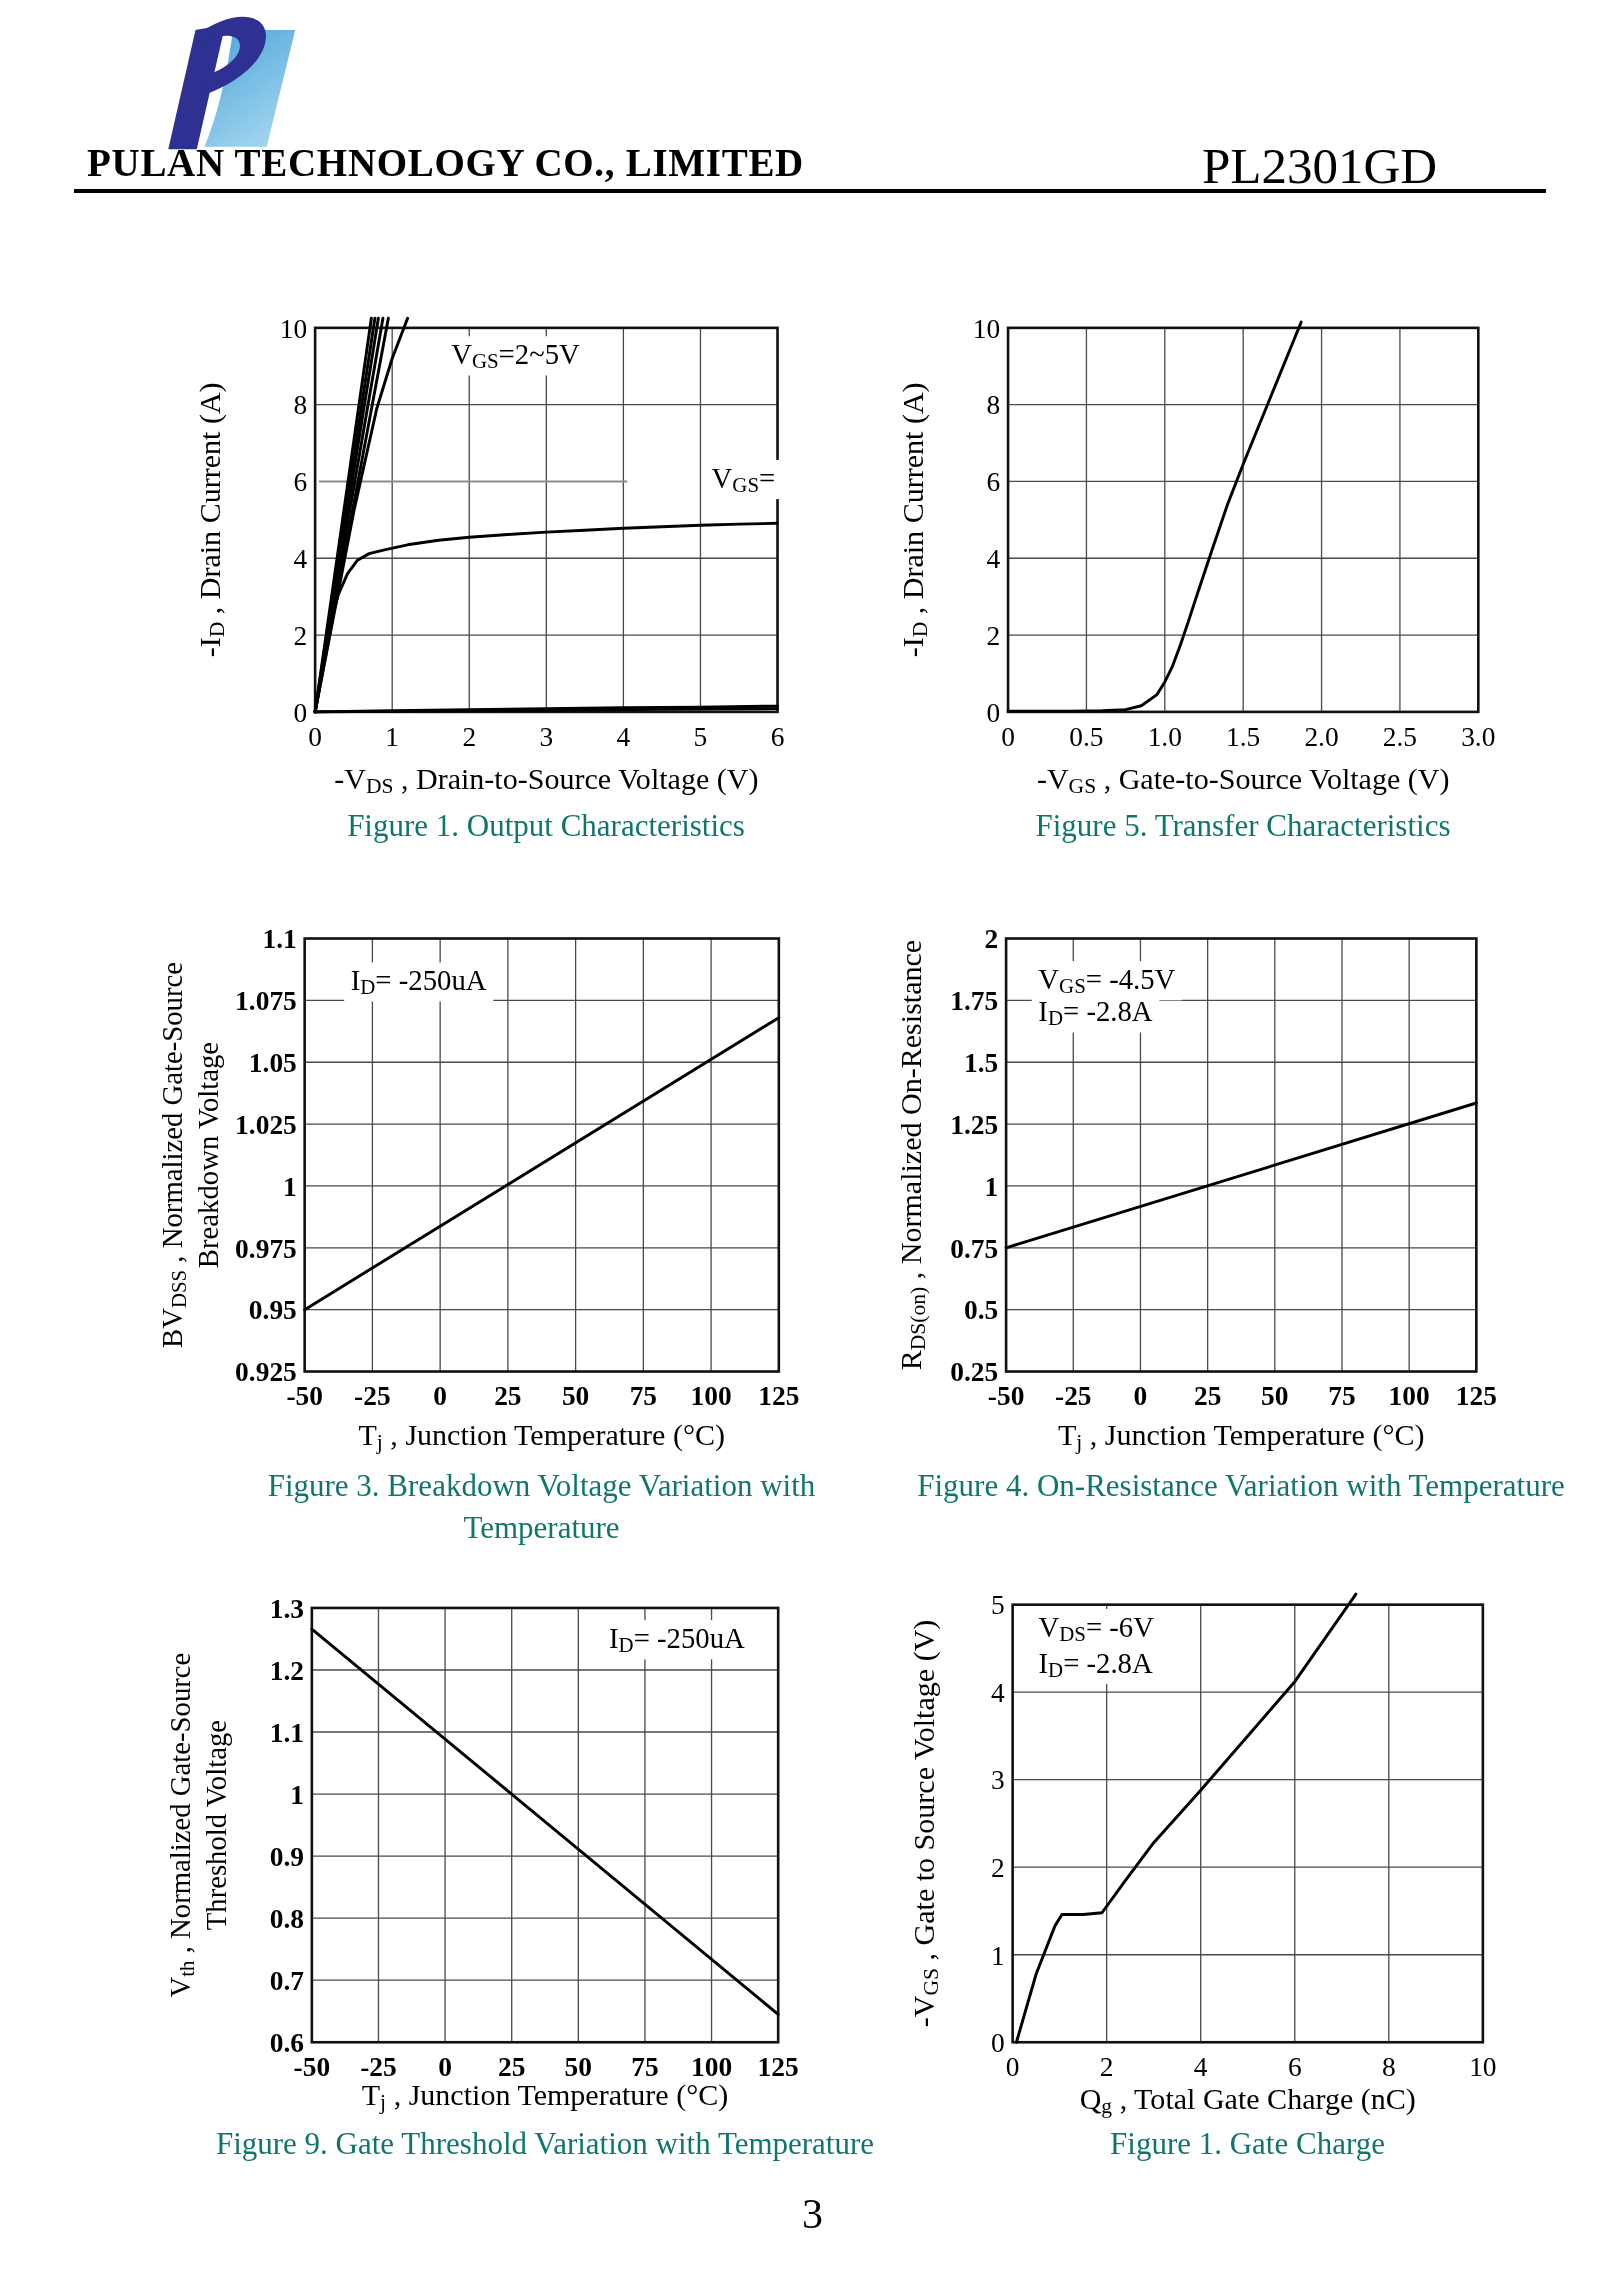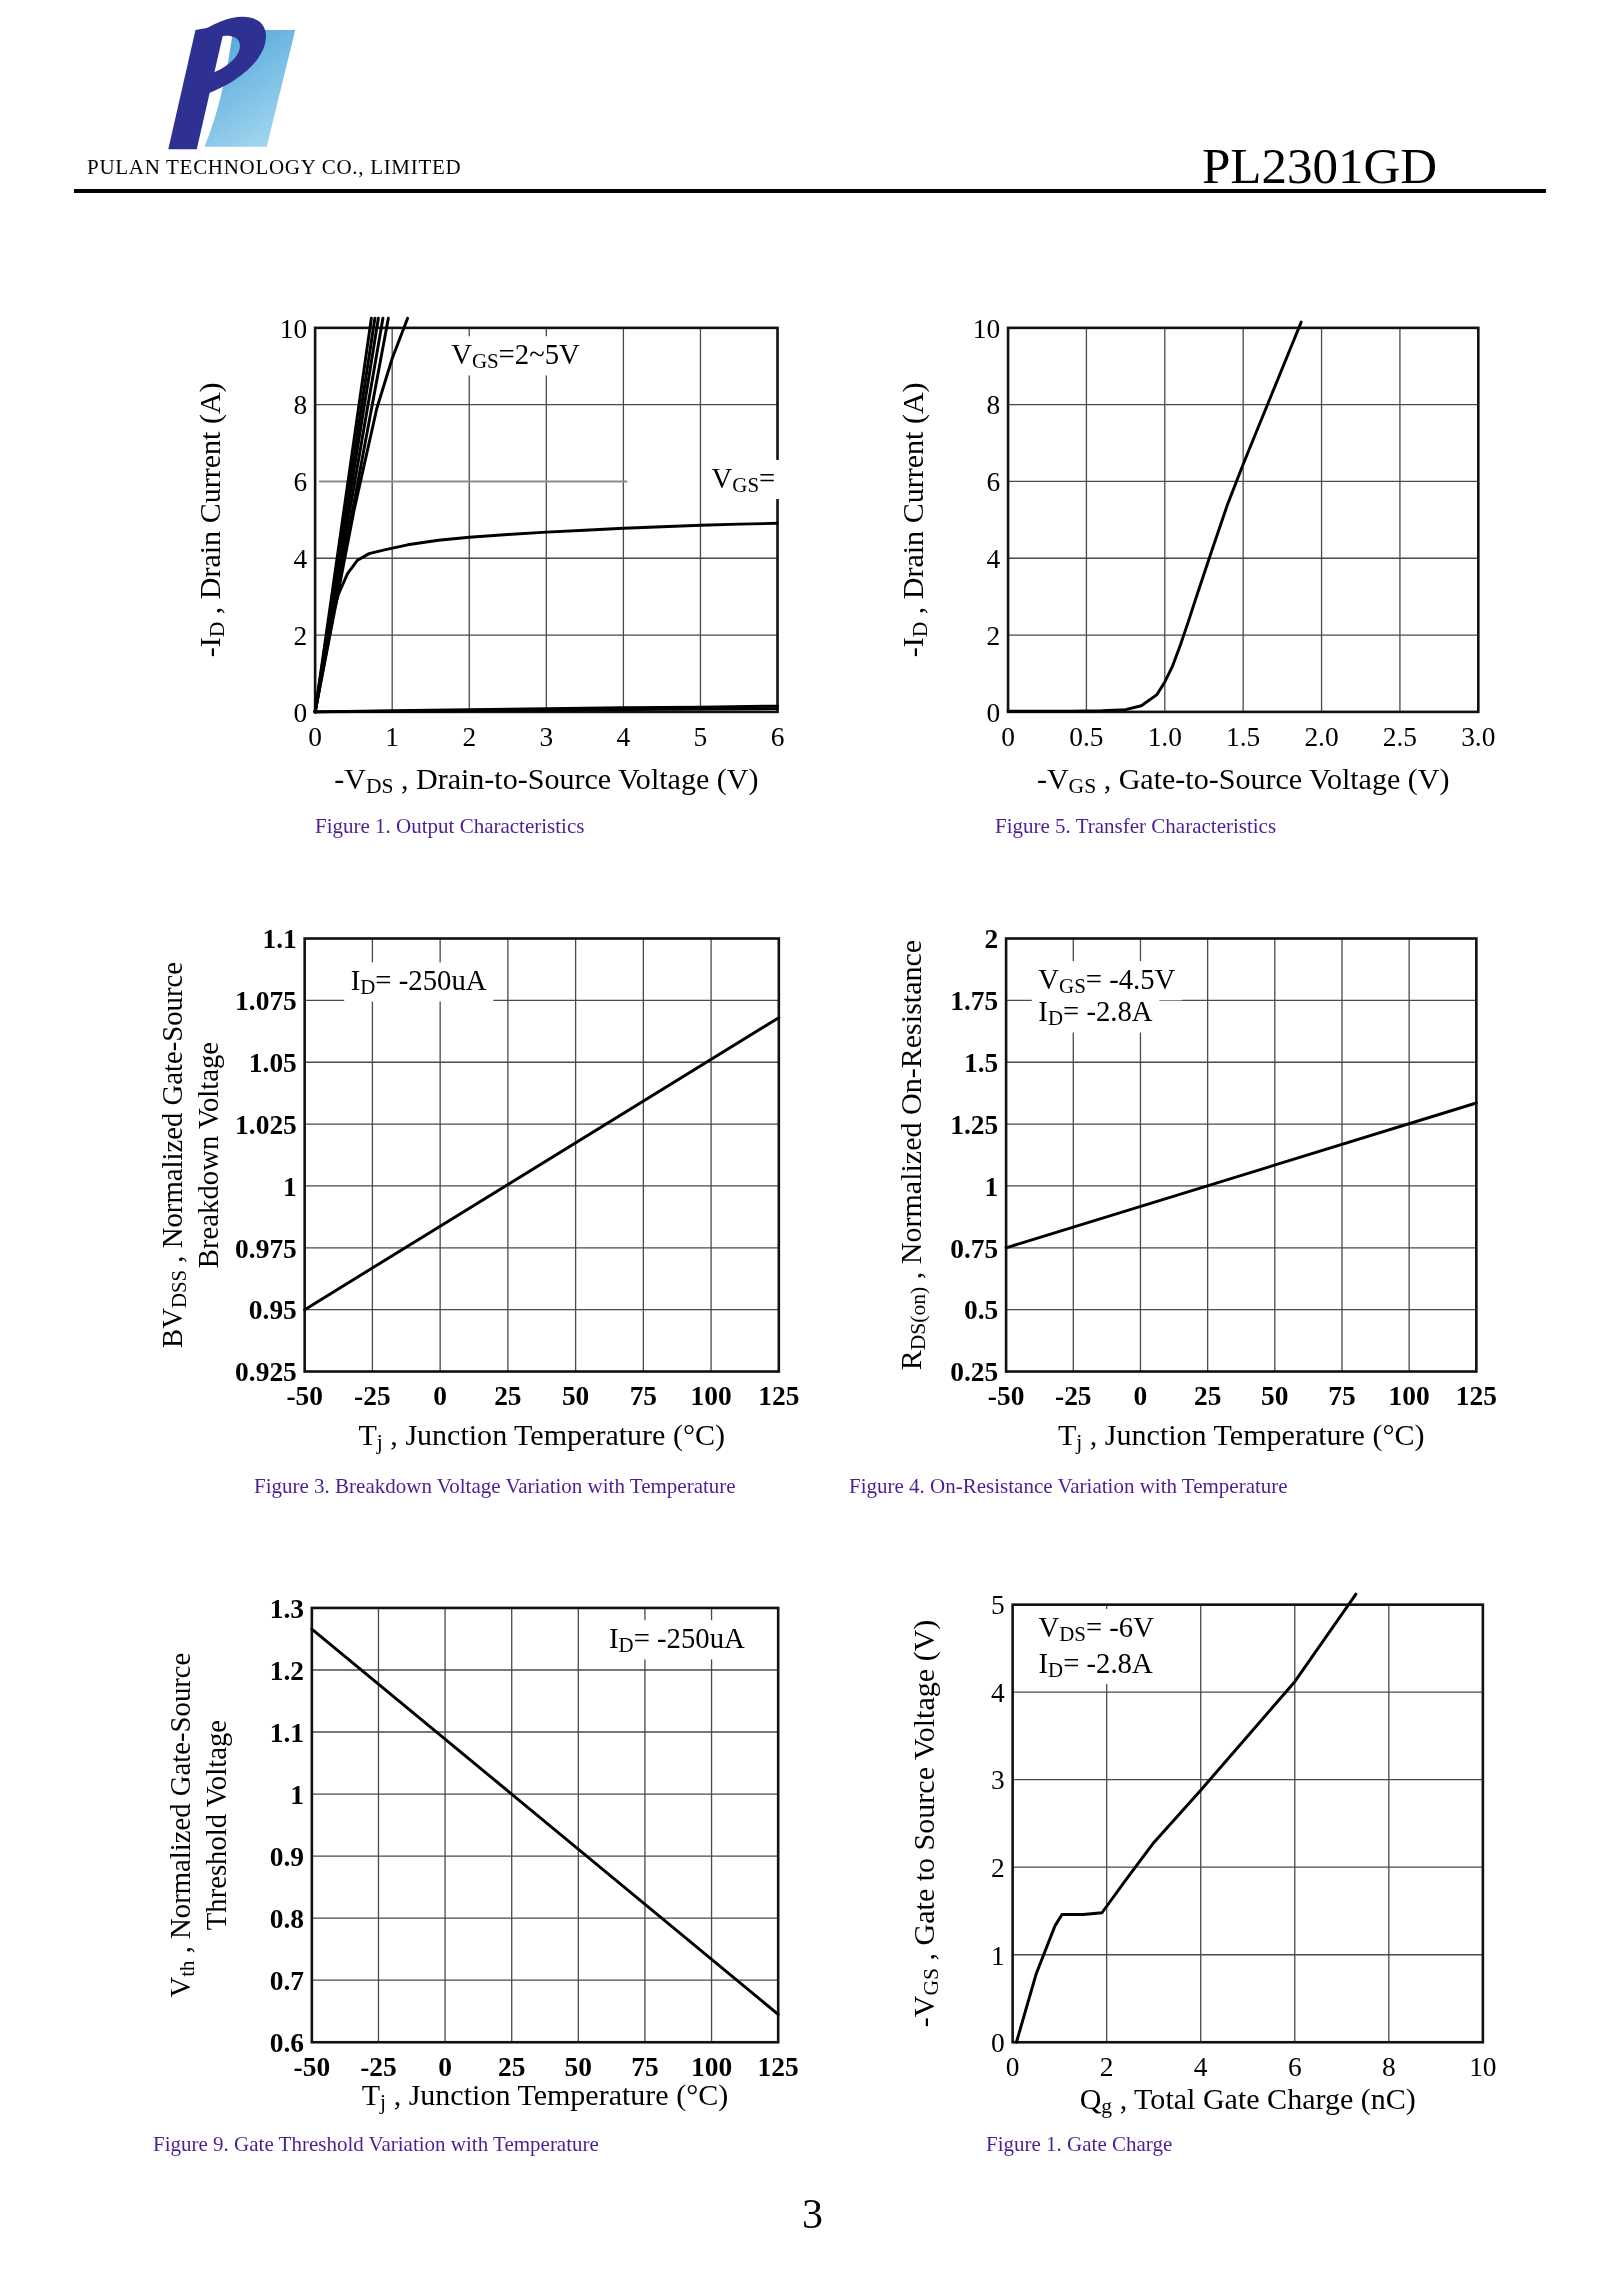--- a/index.html
+++ b/index.html
@@ -4,30 +4,31 @@
 <style>
   html,body{margin:0;padding:0;}
   body{
     width:1621px;height:2295px;position:relative;background:#ffffff;
     font-family:"Liberation Serif","DejaVu Serif",serif;color:#000;
     overflow:hidden;
   }
   #header{position:absolute;left:0;top:0;width:1621px;height:196px;}
   #logo{position:absolute;left:127px;top:7.8px;width:216px;height:149px;}
   #company-name{
-    position:absolute;left:87px;top:155px;font-size:21px;letter-spacing:0.7px;
+    position:absolute;left:87px;top:140px;font-size:39px;letter-spacing:0.7px;
     white-space:nowrap;
+    font-weight:bold;
   }
   #part-number{
     position:absolute;left:1202px;top:99px;font-size:51px;white-space:nowrap;margin-top:38px;
   }
   #header-rule{position:absolute;left:74px;top:189px;width:1472px;height:3.9px;background:#000;}
   #charts{position:absolute;left:0;top:0;}
   .caption{
-    position:absolute;text-align:left;font-size:21px;line-height:42px;color:#4c1d95;
+    position:absolute;text-align:center;font-size:31px;line-height:42px;color:#0f766e;
   }
   #figure-1-caption{left:315px;width:462px;top:805px;}
   #figure-2-caption{left:995px;width:496px;top:805px;}
   #figure-3-caption{left:254px;width:575px;top:1465px;}
   #figure-4-caption{left:849px;width:784px;top:1465px;}
   #figure-5-caption{left:153px;width:784px;top:2123px;}
   #figure-6-caption{left:986px;width:523px;top:2123px;}
   #page-number{
     position:absolute;left:747px;top:2190px;width:131px;text-align:center;font-size:42px;
   }

